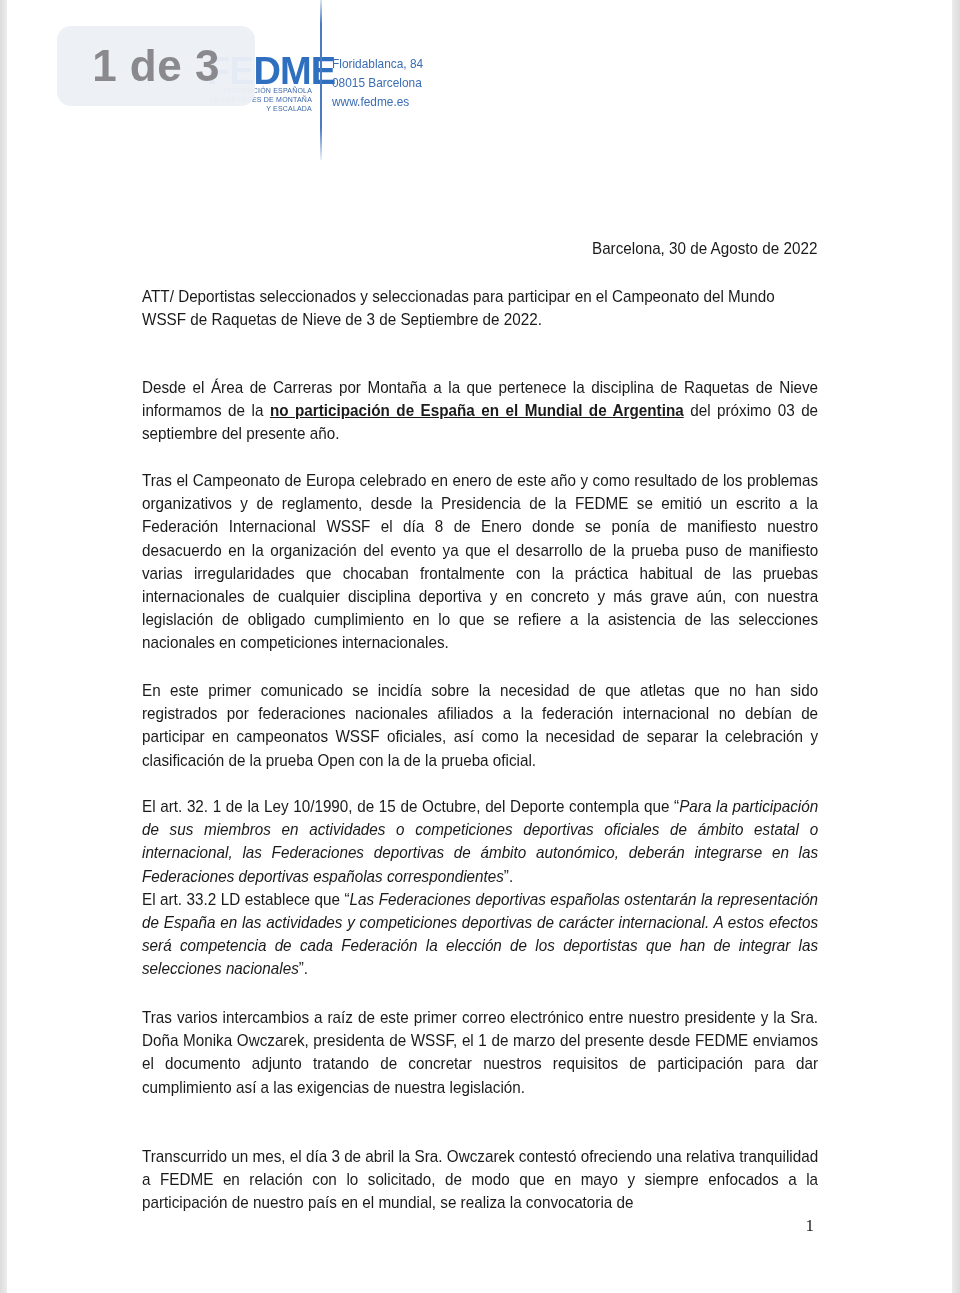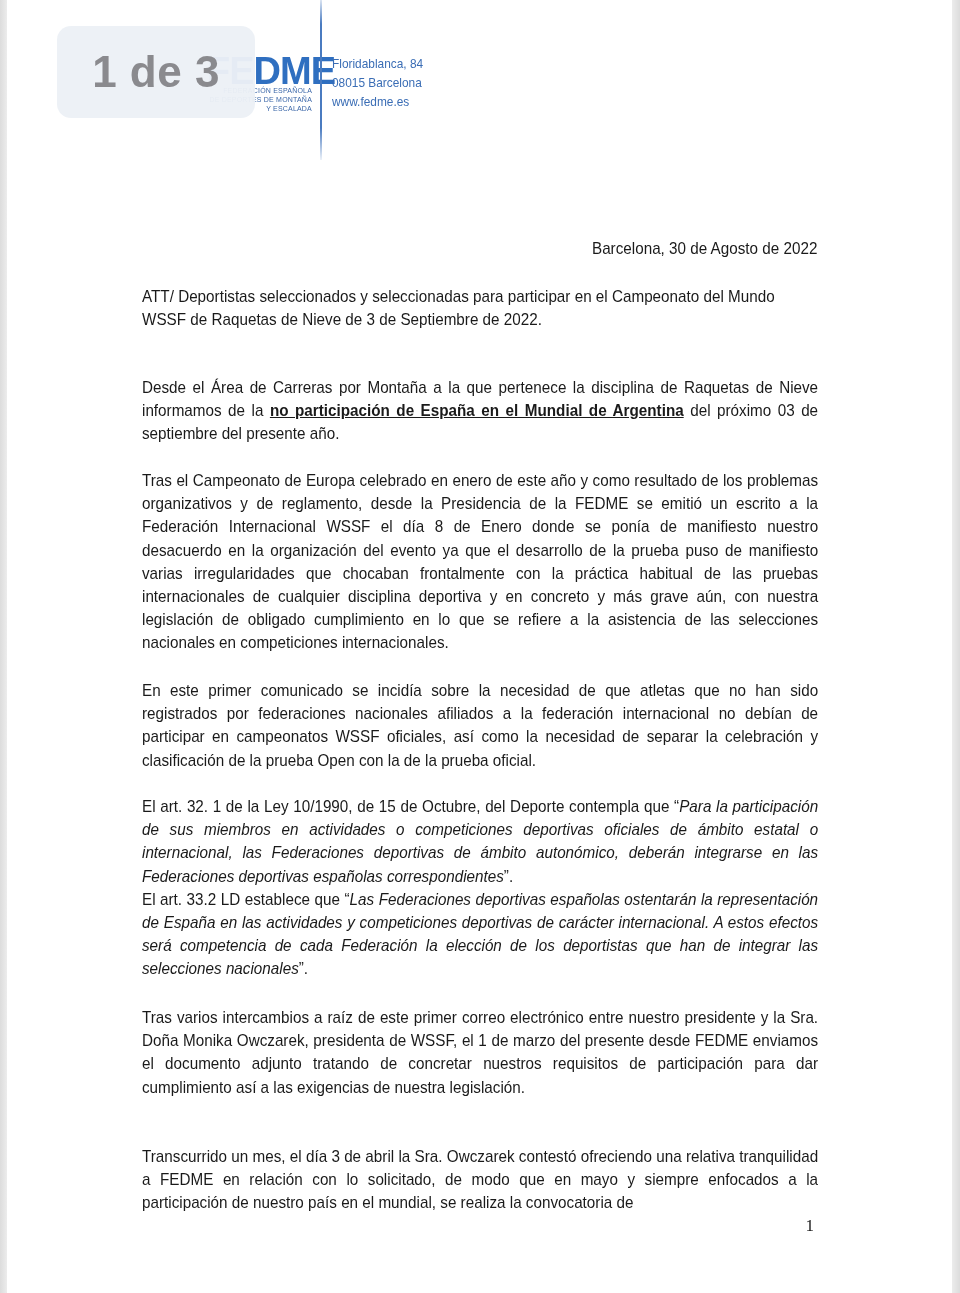--- a/index.html
+++ b/index.html
@@ -48,21 +48,21 @@
   .address {
     position: absolute; left: 325px; top: 54px;
     font-size: 13.5px; line-height: 19px; color: #3a6db5;
     transform: scaleX(0.88); transform-origin: left top;
   }
   .address div { white-space: nowrap; }
 
   
   .page-badge {
     position: absolute; left: 50px; top: 26px;
-    width: 198px; height: 92px;
+    width: 198px; height: 80px;
     background: rgba(236, 240, 246, 0.96);
     border-radius: 14px;
     display: flex; align-items: center; justify-content: center;
     color: #8a8a8e;
     font-weight: bold; font-size: 44px;
     letter-spacing: 0.5px;
   }
 
   
   .body-text {

